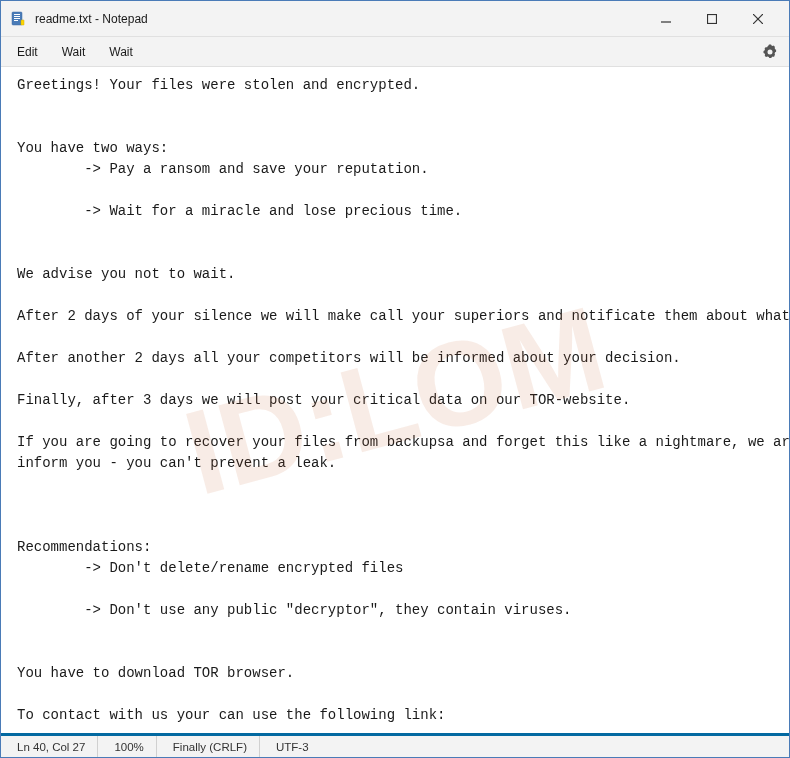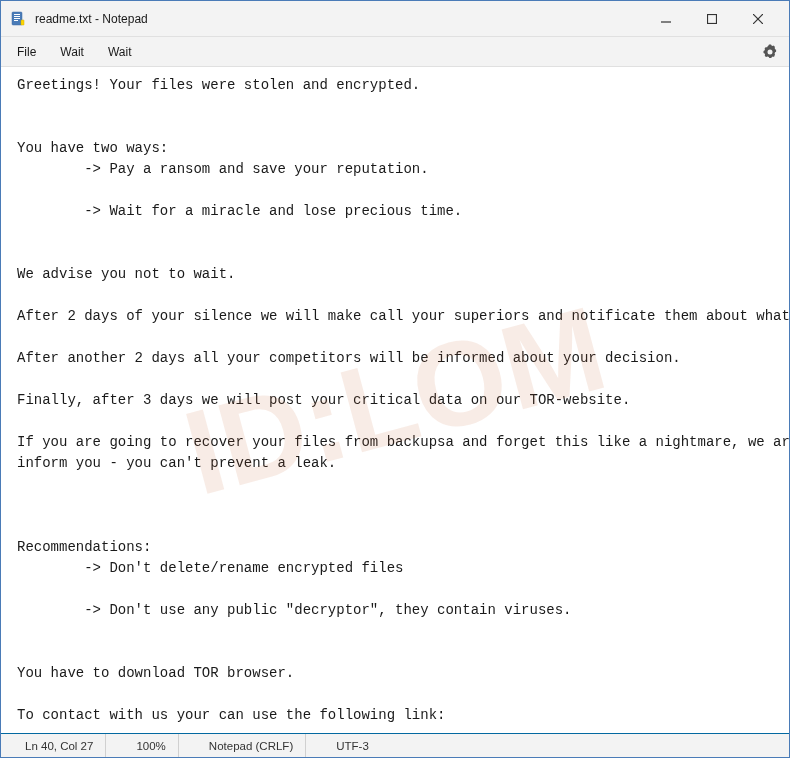--- a/index.html
+++ b/index.html
@@ -149,24 +149,24 @@
       white-space: nowrap;
       user-select: none;
       z-index: 1;
     }
 
     .status-bar {
       background: #f3f3f3;
       height: 24px;
       display: flex;
       align-items: center;
-      padding: 0 20px;
-      border-top: 1px solid #0369a1;
-      flex-shrink: 0;
-      gap: 18px;
+      padding: 0 12px;
+      border-top: 3px solid #0369a1;
+      flex-shrink: 0;
+      gap: 4px;
     }
 
     .status-item {
       font-family: 'Segoe UI', Arial, sans-serif;
       font-size: 11.5px;
       color: #333;
       padding: 0 12px;
       border-right: 1px solid #d0d0d0;
       height: 100%;
       display: flex;
@@ -213,21 +213,21 @@
         <svg viewBox="0 0 10 10">
             <line x1="0" y1="0" x2="10" y2="10" stroke="#333" stroke-width="1.2"></line>
             <line x1="10" y1="0" x2="0" y2="10" stroke="#333" stroke-width="1.2"></line>
           </svg>
       </button>
     </div>
   </div>
 
   <div class="menu-bar">
     <div class="menu-items">
-      <div class="menu-item">File</div>
+      <div class="menu-item">Edit</div>
       <div class="menu-item">Wait</div>
       <div class="menu-item">Wait</div>
     </div>
     <div class="gear-icon">
       <svg viewBox="0 0 16 16" width="16" height="16" fill="none" xmlns="http://www.w3.org/2000/svg">
         <path d="M6.5 1.5L7 0.5h2l0.5 1a5.5 5.5 0 011.2 0.5l1-0.4L13 3l-0.4 1a5.5 5.5 0 010.5 1.2l1 0.5v2l-1 0.5a5.5 5.5 0 01-0.5 1.2l0.4 1L12 13l-1-0.4a5.5 5.5 0 01-1.2 0.5l-0.5 1h-2l-0.5-1a5.5 5.5 0 01-1.2-0.5L4 13l-1.3-1.3 0.4-1a5.5 5.5 0 01-0.5-1.2L1.5 9V7l1-0.5a5.5 5.5 0 010.5-1.2L2.6 4.3 4 3l1 0.4A5.5 5.5 0 016.5 1.5zM8 10.5A2.5 2.5 0 108 5.5a2.5 2.5 0 000 5z" fill="#555"></path>
       </svg>
     </div>
   </div>
 
@@ -267,17 +267,17 @@
 
         http://nevcorps5cvivjf6i2gm4uia                grinctazjlnqr2yiyd.onion/
 
 
 The cat is out of the bag.</div>
   </div>
 
   <div class="status-bar">
     <div class="status-item">Ln 40, Col 27</div>
     <div class="status-item">100%</div>
-    <div class="status-item">Notepad (CRLF)</div>
+    <div class="status-item">Finally (CRLF)</div>
     <div class="status-item">UTF-3</div>
   </div>
 
 </div>
 
 </body></html>

